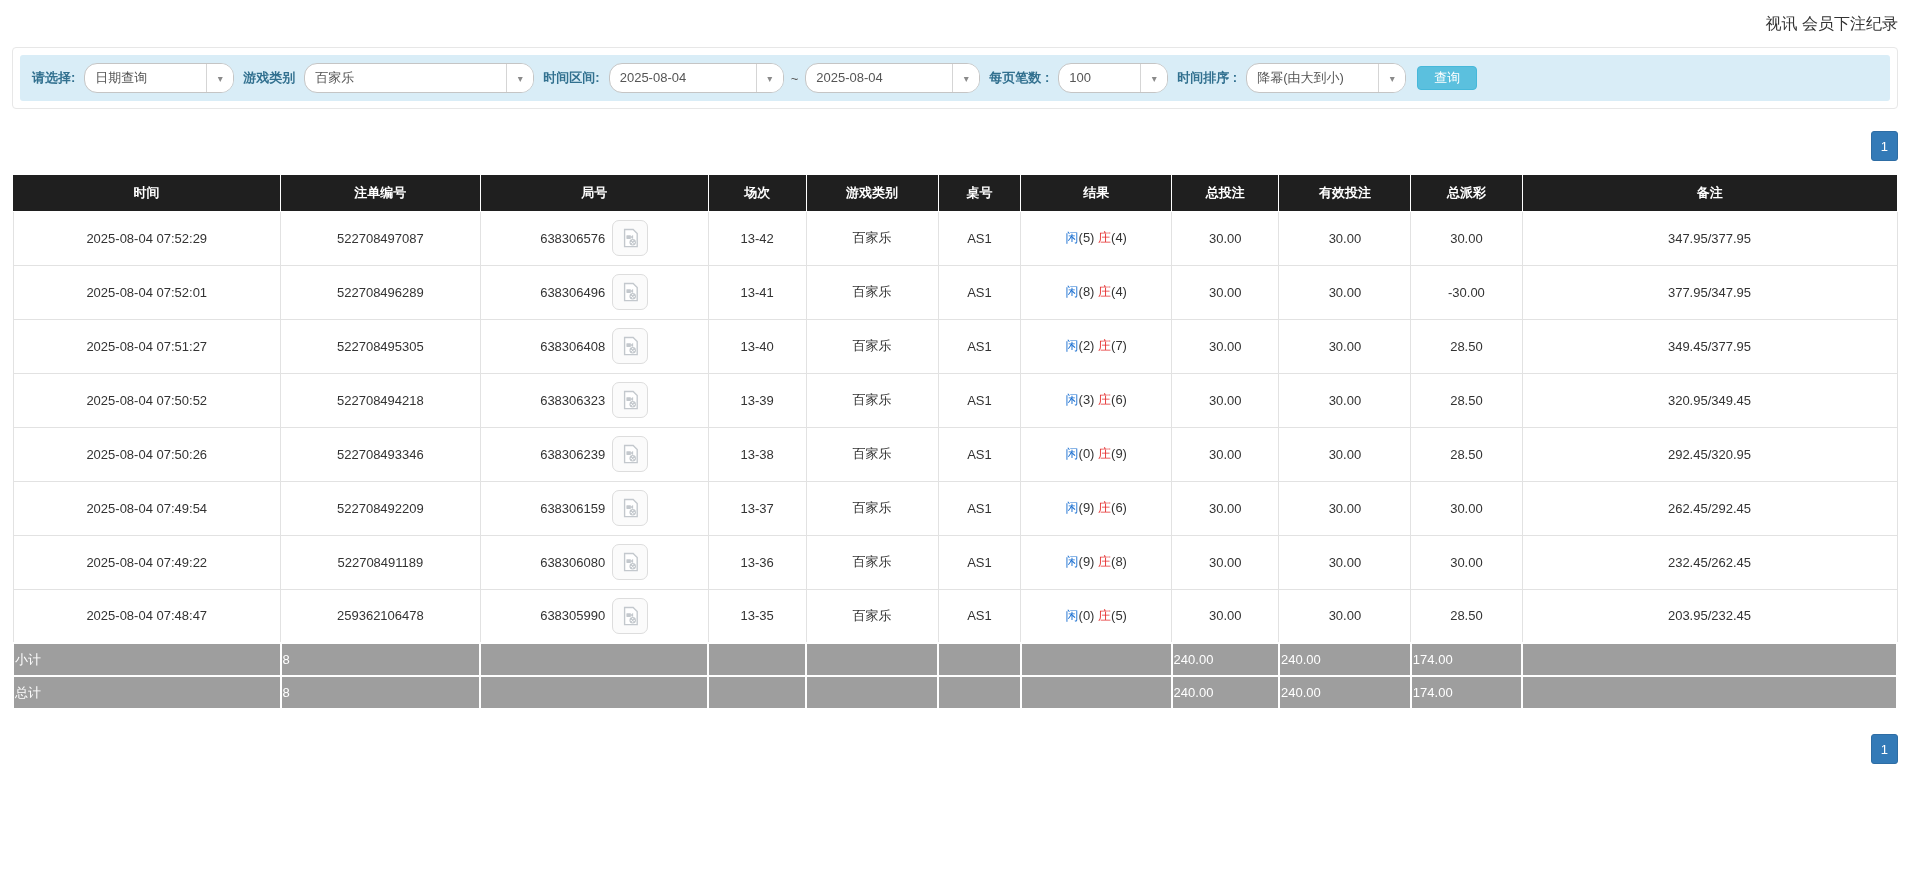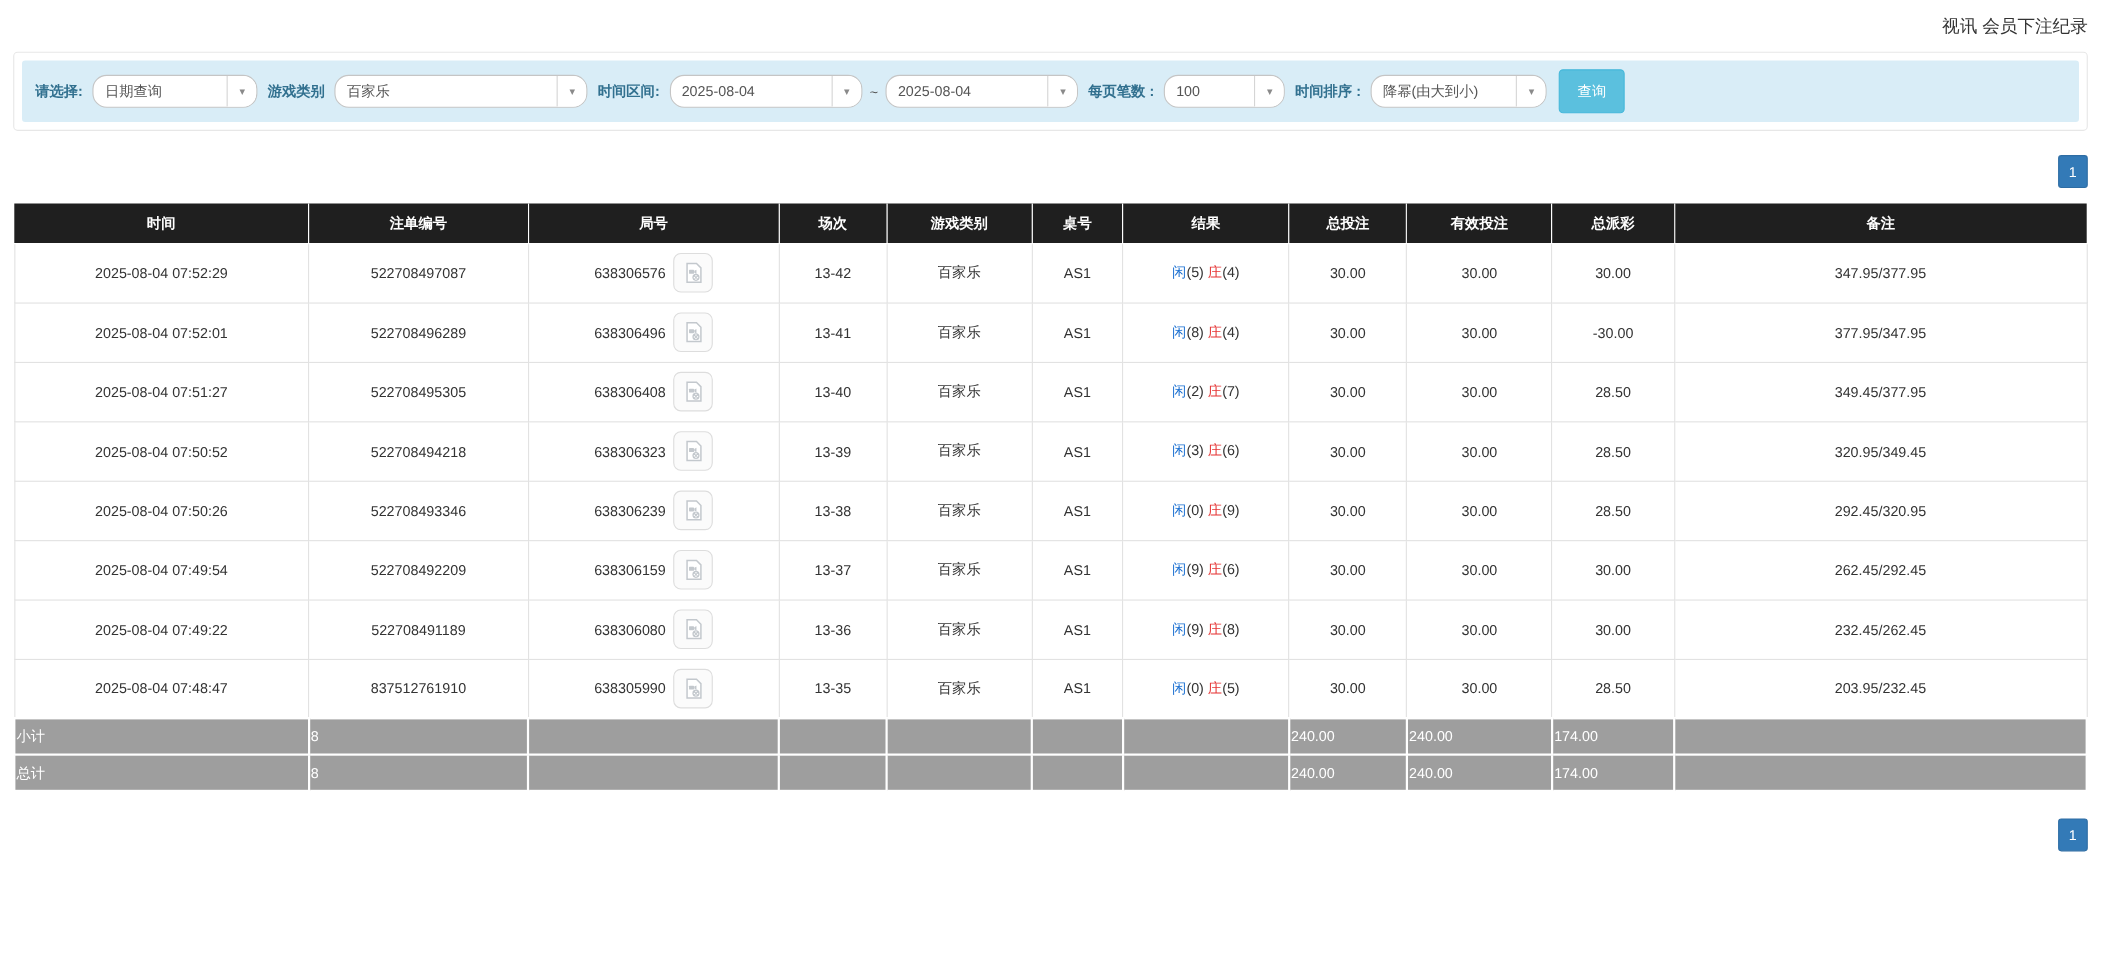--- a/index.html
+++ b/index.html
@@ -44,21 +44,21 @@
   }
   .combo-caret{
     width:27px;display:flex;align-items:center;justify-content:center;
     border-left:1px solid #d5d5d5;color:#8a8a8a;font-size:10px;background:#fff;
     cursor:pointer;
   }
   .w150{width:150px;} .w230{width:230px;} .w175{width:175px;} .w110{width:110px;} .w160{width:160px;}
   .tilde{color:#555;}
   .btn-search{
     background:var(--accent-blue);border:1px solid #46b8da;color:#fff;
-    height:40px;padding:0 16px;border-radius:4px;font-size:13px;
+    height:24px;padding:0 16px;border-radius:4px;font-size:13px;
     margin-left:4px;cursor:pointer;font-family:inherit;
   }
   
   .summary-bar{
     background:var(--green-bg);border-radius:3px;
     display:flex;justify-content:space-between;align-items:center;
     padding:15px 16px;margin-bottom:16px;
   }
   .summary-left{color:var(--green-text);}
   .summary-right{color:var(--warn-red);}
@@ -380,21 +380,21 @@
           <td>百家乐</td>
           <td>AS1</td>
           <td><span class="res-player">闲</span>(9) <span class="res-banker">庄</span>(8)</td>
           <td class="link-cell">30.00</td>
           <td>30.00</td>
           <td>30.00</td>
           <td>232.45/262.45</td>
         </tr>
         <tr>
           <td>2025-08-04 07:48:47</td>
-          <td>837512761910</td>
+          <td>259362106478</td>
           <td>
             <div class="round-wrap">
               <span>638305990</span>
               <button class="icon-btn">
                 <svg width="18" height="20" viewBox="0 0 20 22">
                   <path d="M4 1.5h9.5L18 6v14.5H4z" fill="#ffffff" stroke="#c3c8cd" stroke-width="1.5"></path>
                   <rect x="6" y="8" width="5" height="4" rx="0.6" fill="#c3c8cd"></rect>
                   <path d="M11.3 9l2.2-1.2v4.4L11.3 11z" fill="#c3c8cd"></path>
                   <circle cx="13" cy="15.6" r="3.6" fill="#c3c8cd"></circle>
                   <circle cx="13" cy="13.9" r="0.8" fill="#ffffff"></circle>

